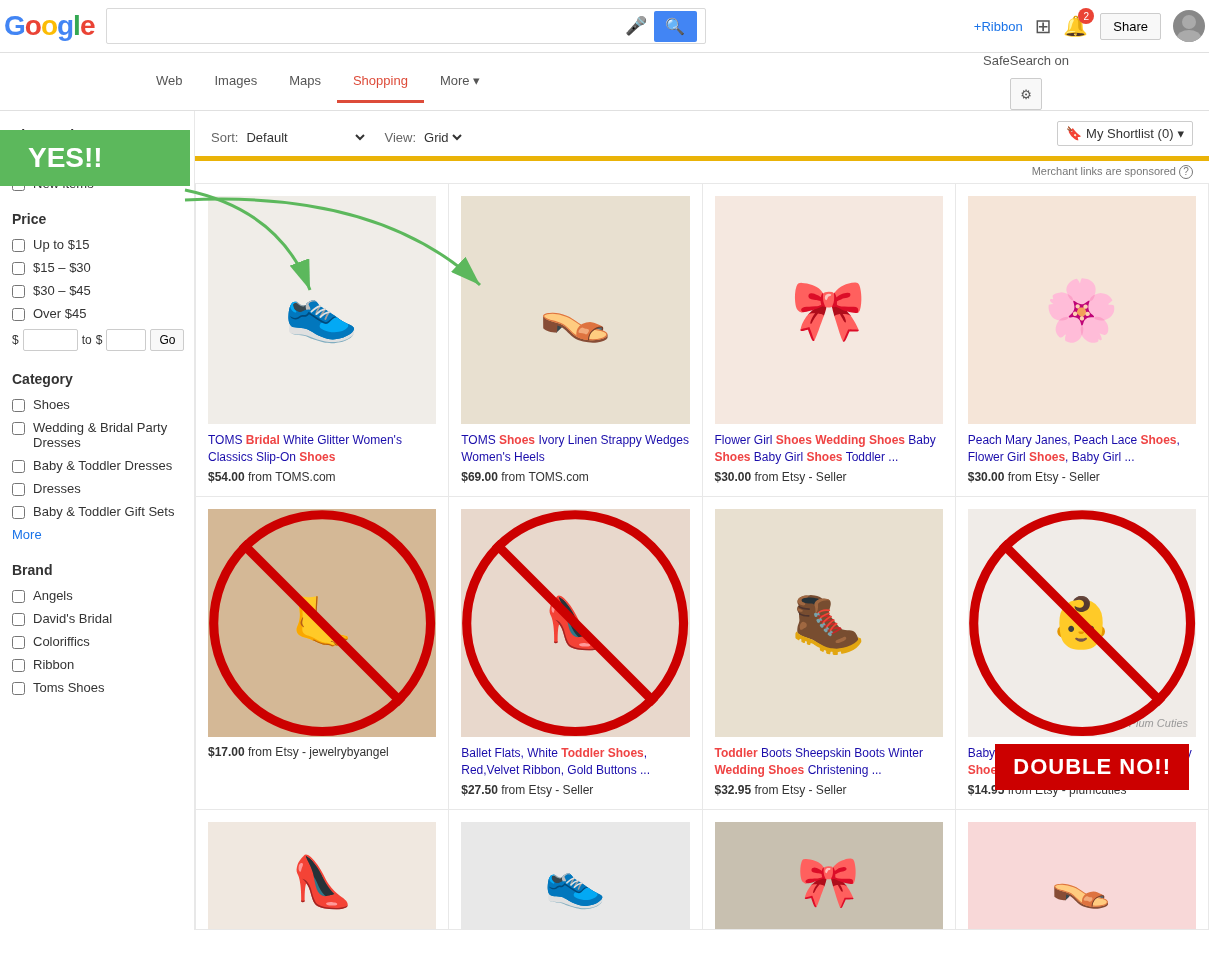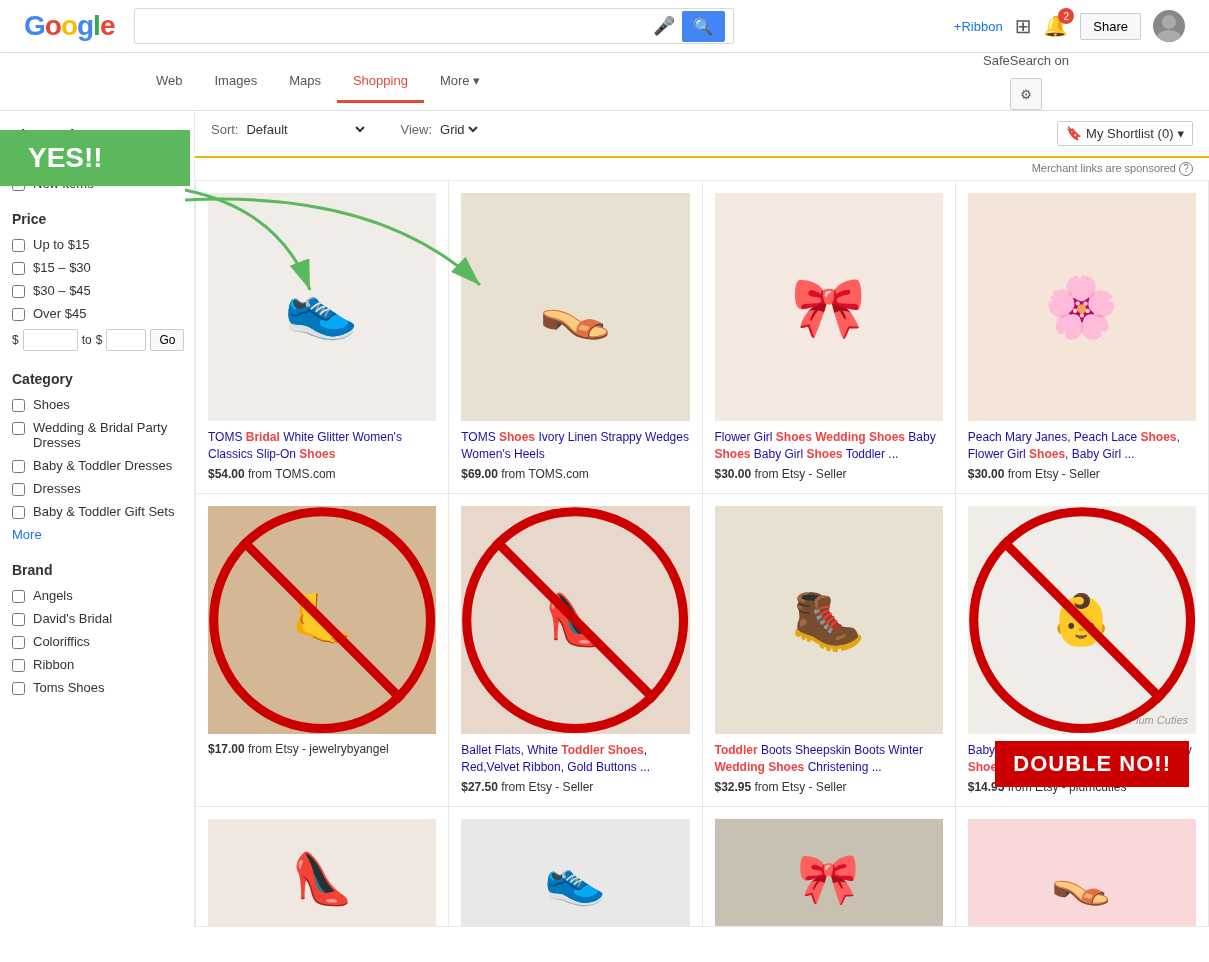--- a/index.html
+++ b/index.html
@@ -2,23 +2,23 @@
 <html><head>
   <meta charset="utf-8">
   <style>
     * { box-sizing: border-box; margin: 0; padding: 0; }
     body { font-family: Arial, sans-serif; font-size: 13px; background: #fff; color: #333; }
 
     
     #header {
       display: flex;
       align-items: center;
-      padding: 8px 24px;
+      padding: 8px 4px;
       border-bottom: 1px solid #e0e0e0;
-      gap: 20px;
+      gap: 12px;
     }
     #logo {
       font-size: 28px;
       font-weight: bold;
       letter-spacing: -1px;
       flex-shrink: 0;
     }
     .logo-g { color: #4285F4; }
     .logo-o1 { color: #EA4335; }
     .logo-o2 { color: #FBBC05; }
@@ -232,24 +232,24 @@
 
     
     #content {
       flex: 1;
       padding: 0;
     }
 
     
     #toolbar {
       display: flex;
-      align-items: flex-start;
+      align-items: flex-end;
       padding: 10px 16px;
-      border-bottom: 2px solid #eab308;
-      gap: 32px;
+      border-bottom: 5px solid #eab308;
+      gap: 16px;
     }
     .toolbar-sort, .toolbar-view, .toolbar-shortlist {
       display: flex;
       align-items: center;
       gap: 4px;
       font-size: 13px;
       color: #333;
     }
     .toolbar-label { color: #666; }
     .toolbar-select {

